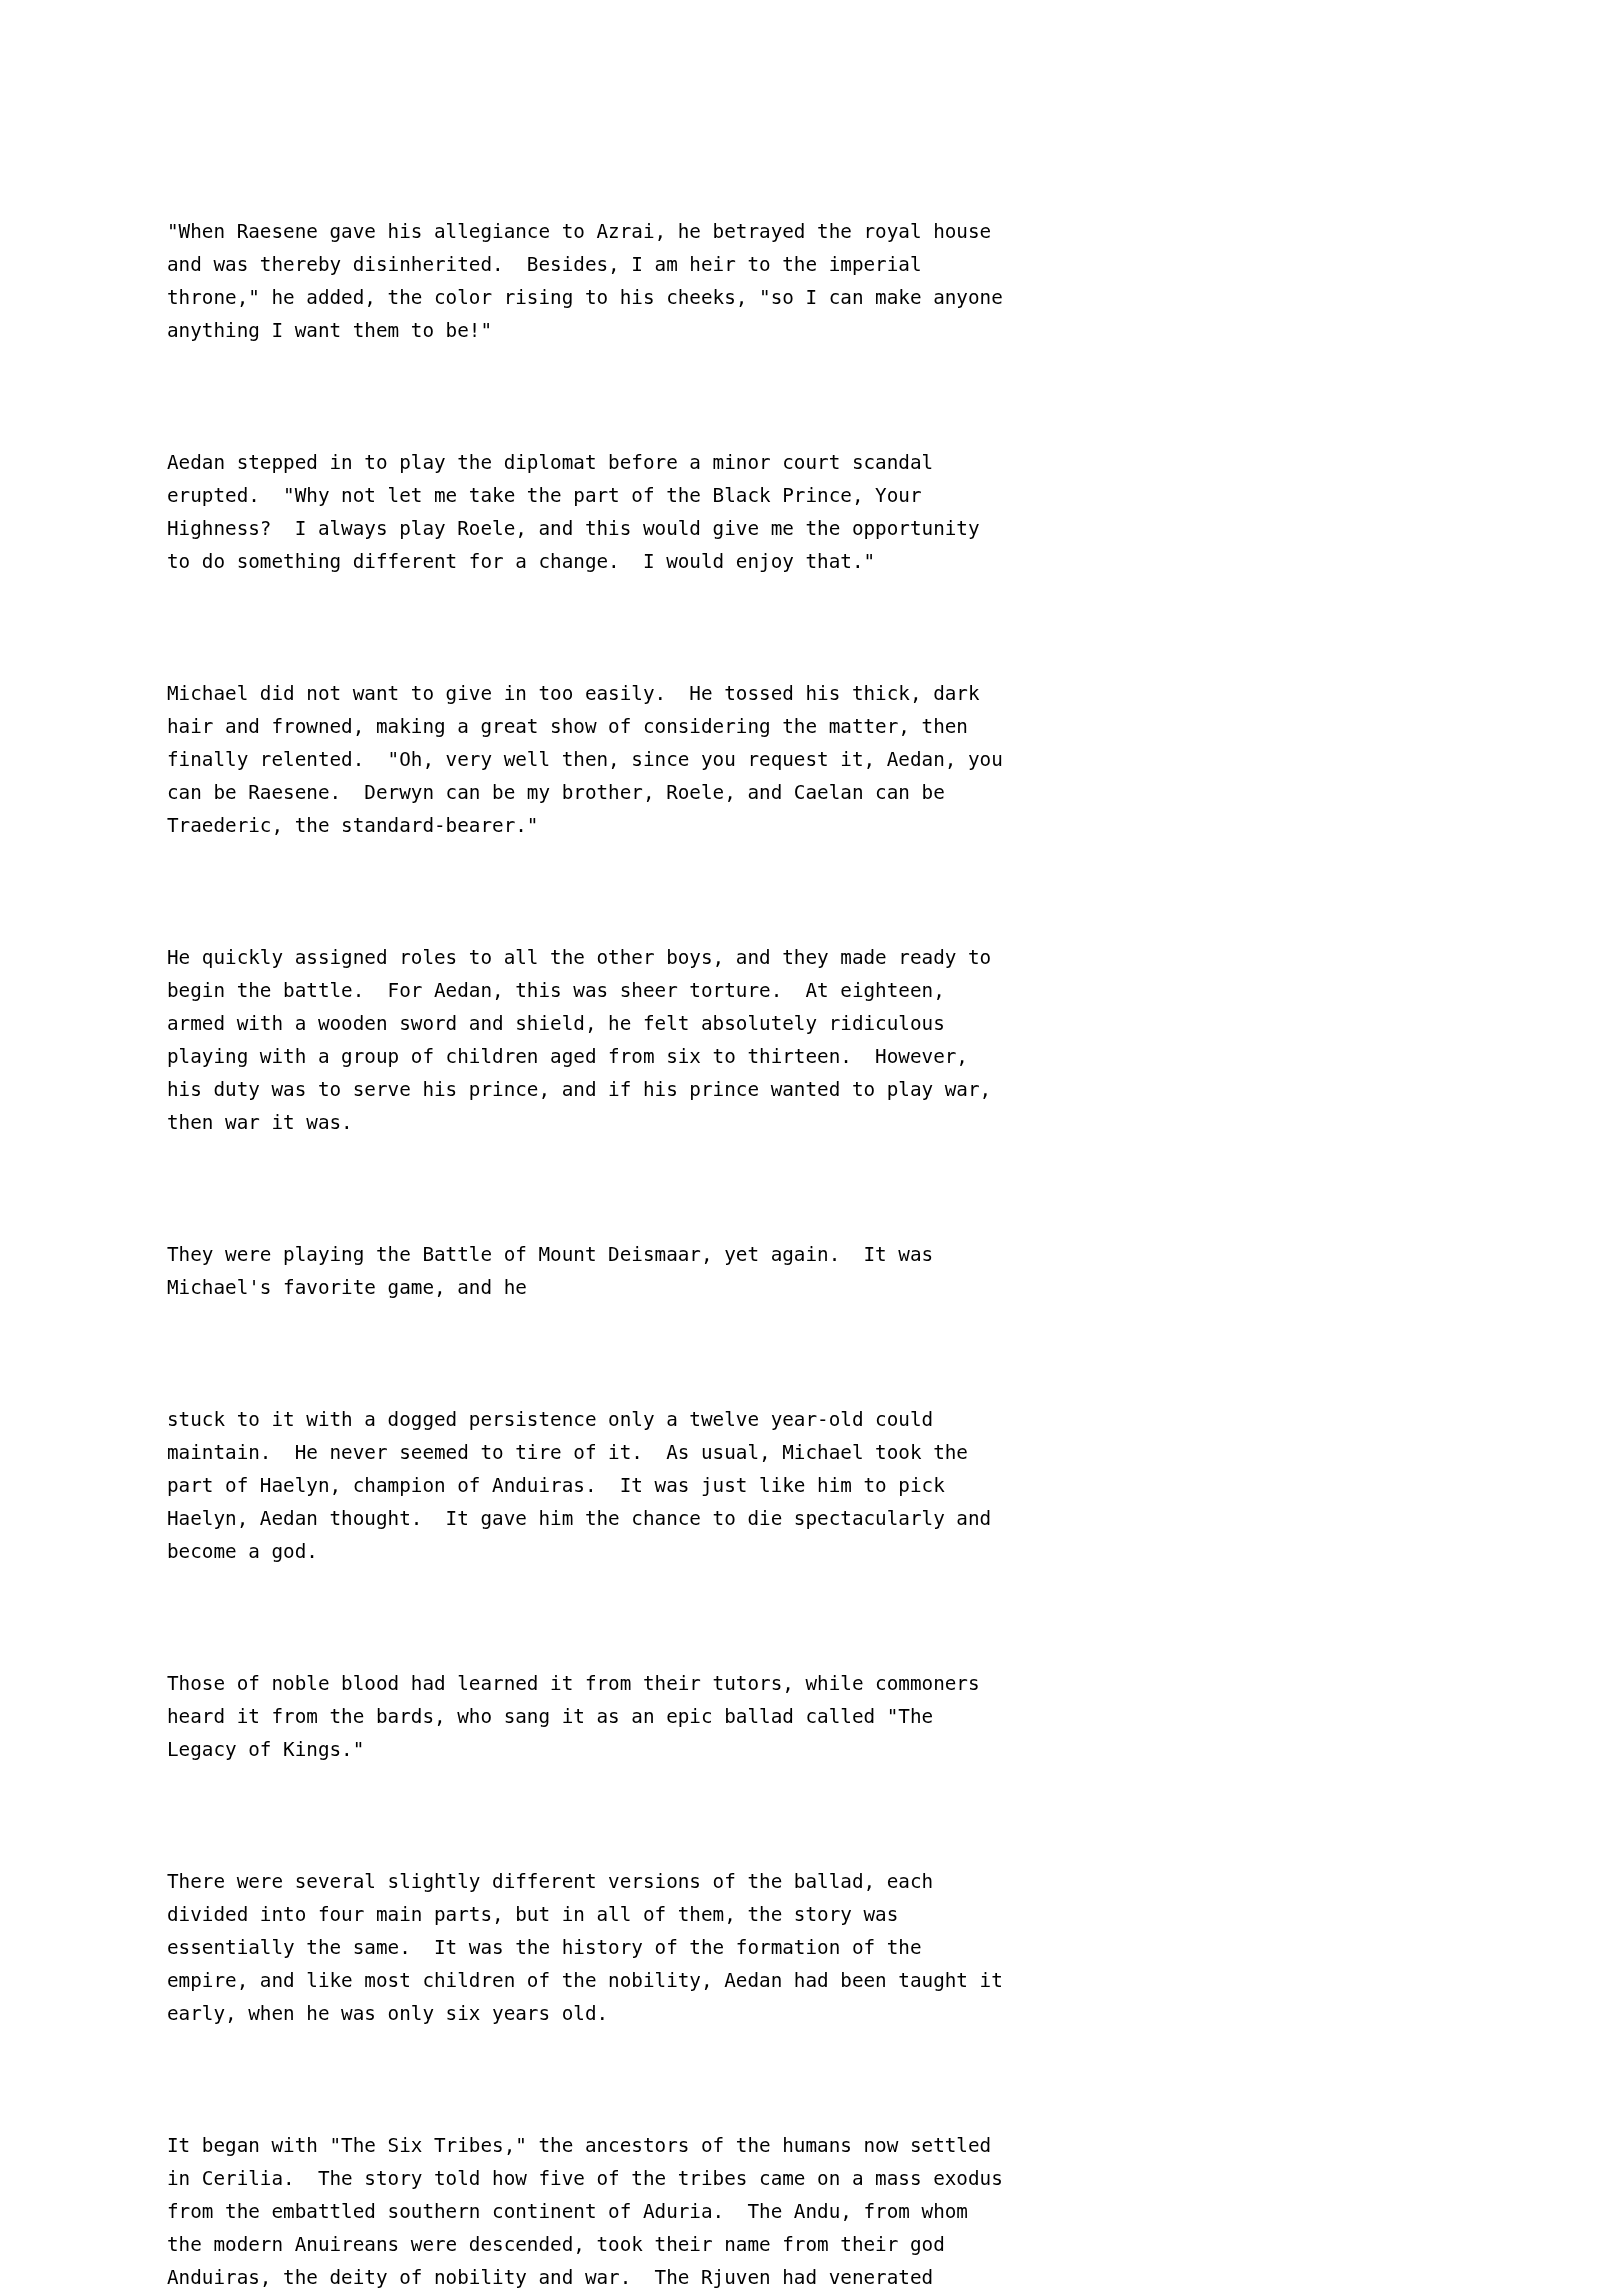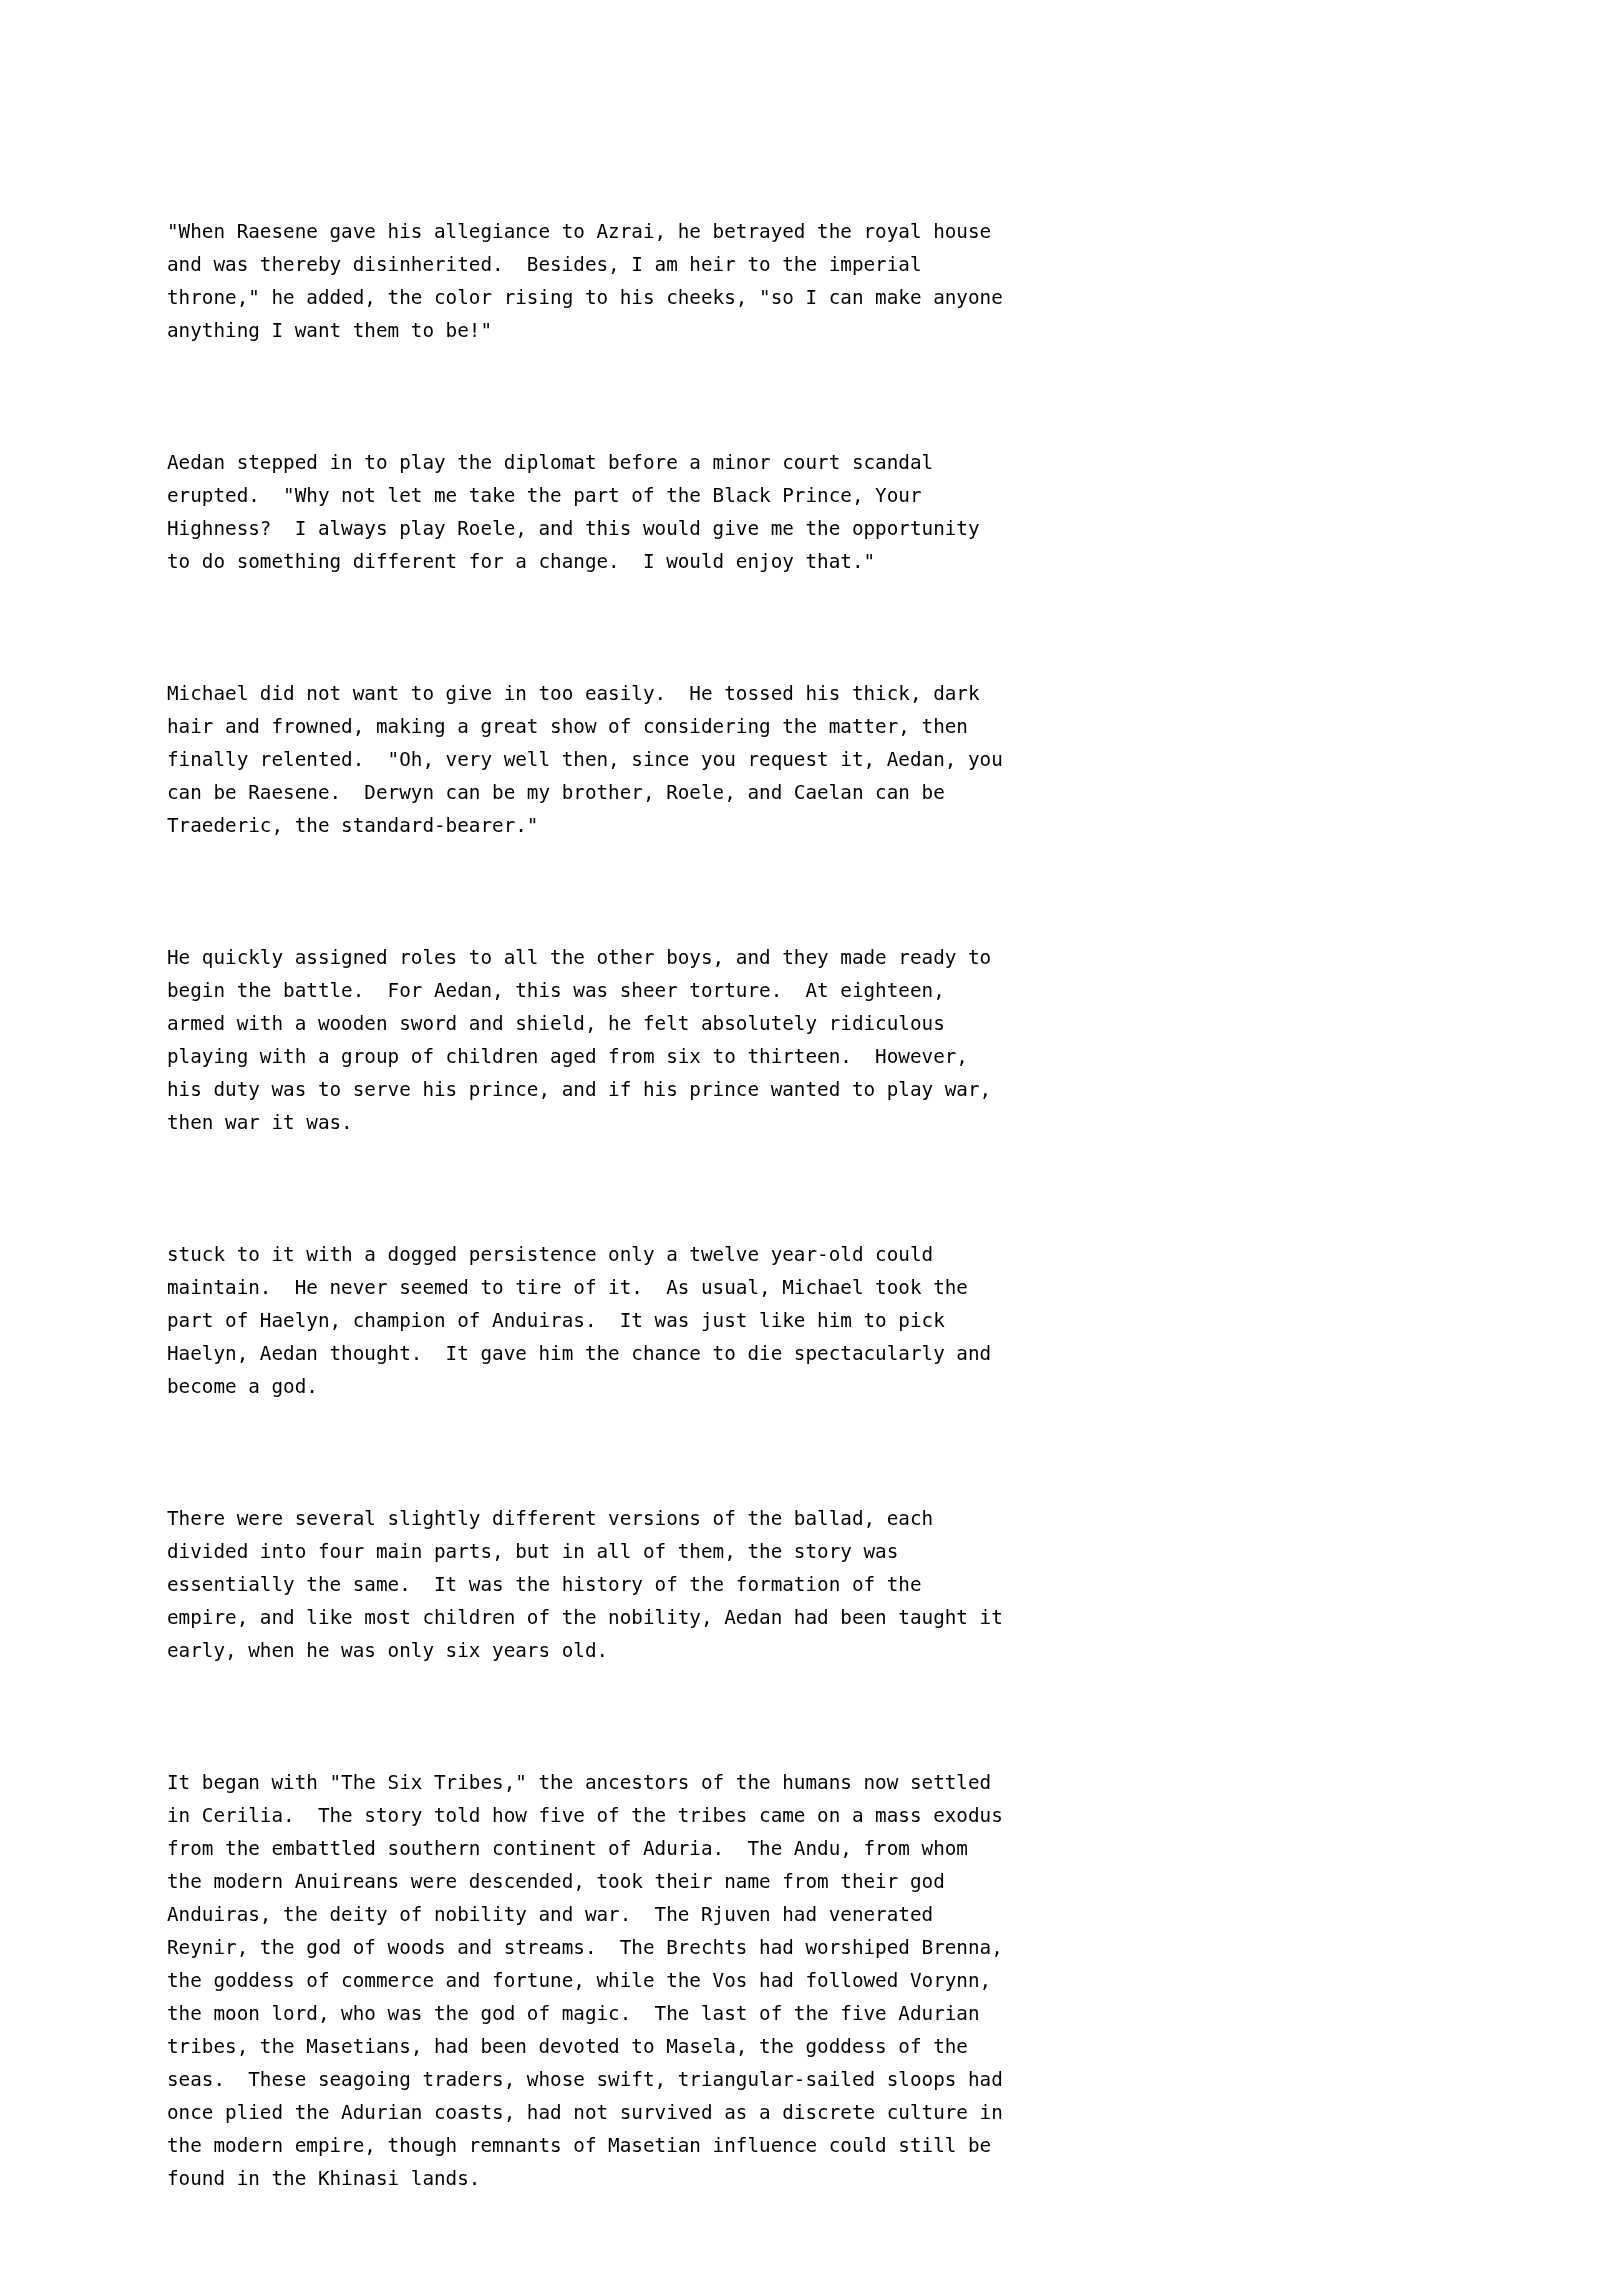--- a/index.html
+++ b/index.html
@@ -52,25 +52,30 @@
 hair and frowned, making a great show of considering the matter, then
 finally relented.  "Oh, very well then, since you request it, Aedan, you
 can be Raesene.  Derwyn can be my brother, Roele, and Caelan can be
 Traederic, the standard-bearer."</p>
     <p class="para">He quickly assigned roles to all the other boys, and they made ready to
 begin the battle.  For Aedan, this was sheer torture.  At eighteen,
 armed with a wooden sword and shield, he felt absolutely ridiculous
 playing with a group of children aged from six to thirteen.  However,
 his duty was to serve his prince, and if his prince wanted to play war,
 then war it was.</p>
+    <p class="para">They were playing the Battle of Mount Deismaar, yet again.  It was
+Michael's favorite game, and he</p>
     <p class="para">stuck to it with a dogged persistence only a twelve year-old could
 maintain.  He never seemed to tire of it.  As usual, Michael took the
 part of Haelyn, champion of Anduiras.  It was just like him to pick
 Haelyn, Aedan thought.  It gave him the chance to die spectacularly and
 become a god.</p>
+    <p class="para">Those of noble blood had learned it from their tutors, while commoners
+heard it from the bards, who sang it as an epic ballad called "The
+Legacy of Kings."</p>
     <p class="para">There were several slightly different versions of the ballad, each
 divided into four main parts, but in all of them, the story was
 essentially the same.  It was the history of the formation of the
 empire, and like most children of the nobility, Aedan had been taught it
 early, when he was only six years old.</p>
     <p class="para">It began with "The Six Tribes," the ancestors of the humans now settled
 in Cerilia.  The story told how five of the tribes came on a mass exodus
 from the embattled southern continent of Aduria.  The Andu, from whom
 the modern Anuireans were descended, took their name from their god
 Anduiras, the deity of nobility and war.  The Rjuven had venerated

